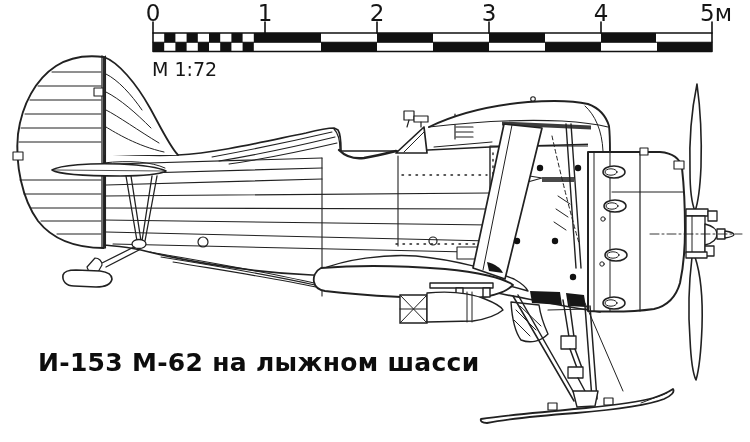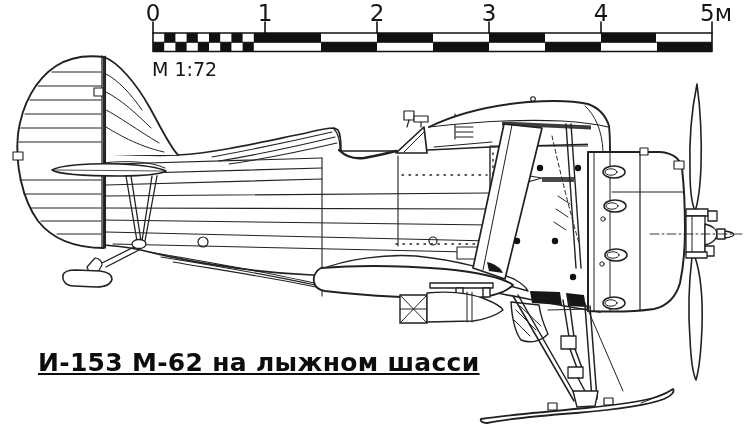--- a/index.html
+++ b/index.html
@@ -3,21 +3,21 @@
 <meta charset="utf-8">
 <style>
   html,body{margin:0;padding:0;background:#ffffff;}
   .page{position:relative;width:750px;height:442px;background:#ffffff;overflow:hidden;
         font-family:"DejaVu Sans",sans-serif;color:#111;}
   svg{position:absolute;left:0;top:0;}
   svg text{font-family:"DejaVu Sans",sans-serif;fill:#151515;}
   .num{font-size:23px;}
   .scaletxt{font-size:19px;}
   .caption{position:absolute;left:38px;top:348px;font-size:25px;font-weight:bold;
-           letter-spacing:.3px;color:#0d0d0d;white-space:nowrap;text-decoration:underline;}
+           letter-spacing:.3px;color:#0d0d0d;white-space:nowrap;}
 </style>
 </head>
 <body>
 
 <div class="page">
 <svg width="750" height="442" viewBox="0 0 750 442">
   <g stroke="#212121" fill="none" stroke-width="1.4" stroke-linecap="round" stroke-linejoin="round">
 
     <g>
       <rect x="153" y="33" width="559" height="18.5" fill="#ffffff" stroke="#111" stroke-width="1.6"></rect>

